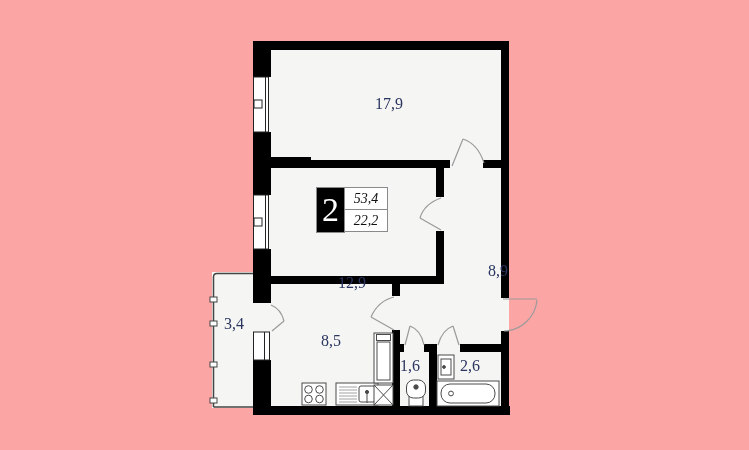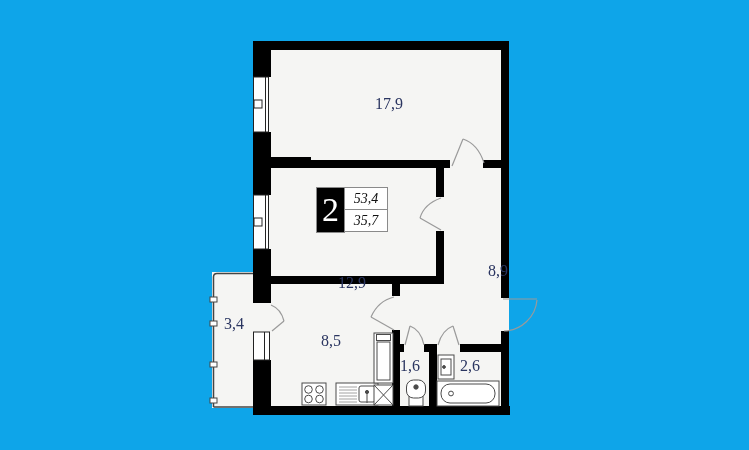--- a/index.html
+++ b/index.html
@@ -1,16 +1,16 @@
 <!DOCTYPE html>
 <html><head>
 <meta charset="utf-8">
 <style>
   html,body{margin:0;padding:0;background:#ffffff;}
-  #stage{position:relative;width:749px;height:450px;background:#0ea5e9;overflow:hidden;
+  #stage{position:relative;width:749px;height:450px;background:#fca5a5;overflow:hidden;
          font-family:"Liberation Serif","DejaVu Serif",serif;}
   .floor{position:absolute;background:#f5f5f3;z-index:1;}
   .wall{position:absolute;background:#000000;z-index:3;}
   #plan-svg{position:absolute;left:0;top:0;z-index:4;}
   .room-label{position:absolute;z-index:5;color:#2a3560;font-size:16px;line-height:16px;
               transform:translate(-50%,-50%);white-space:nowrap;}
   #info-box{position:absolute;left:316px;top:187px;display:flex;z-index:6;}
   #info-rooms{width:27px;height:44px;background:#000;color:#fff;font-size:34px;
               display:flex;align-items:center;justify-content:center;
               border:1px solid #8a8a8a;}
@@ -161,17 +161,17 @@
   <div class="room-label" style="left:498px;top:271px;">8,9</div>
   <div class="room-label" style="left:331px;top:341px;">8,5</div>
   <div class="room-label" style="left:234px;top:324px;">3,4</div>
   <div class="room-label" style="left:410px;top:366px;">1,6</div>
   <div class="room-label" style="left:470px;top:366px;">2,6</div>
 
   <div id="info-box">
     <div id="info-rooms">2</div>
     <div id="info-areas">
       <div class="info-cell">53,4</div>
-      <div class="info-cell">35,7</div>
+      <div class="info-cell">22,2</div>
     </div>
   </div>
 
 </div>
 
 </body></html>

